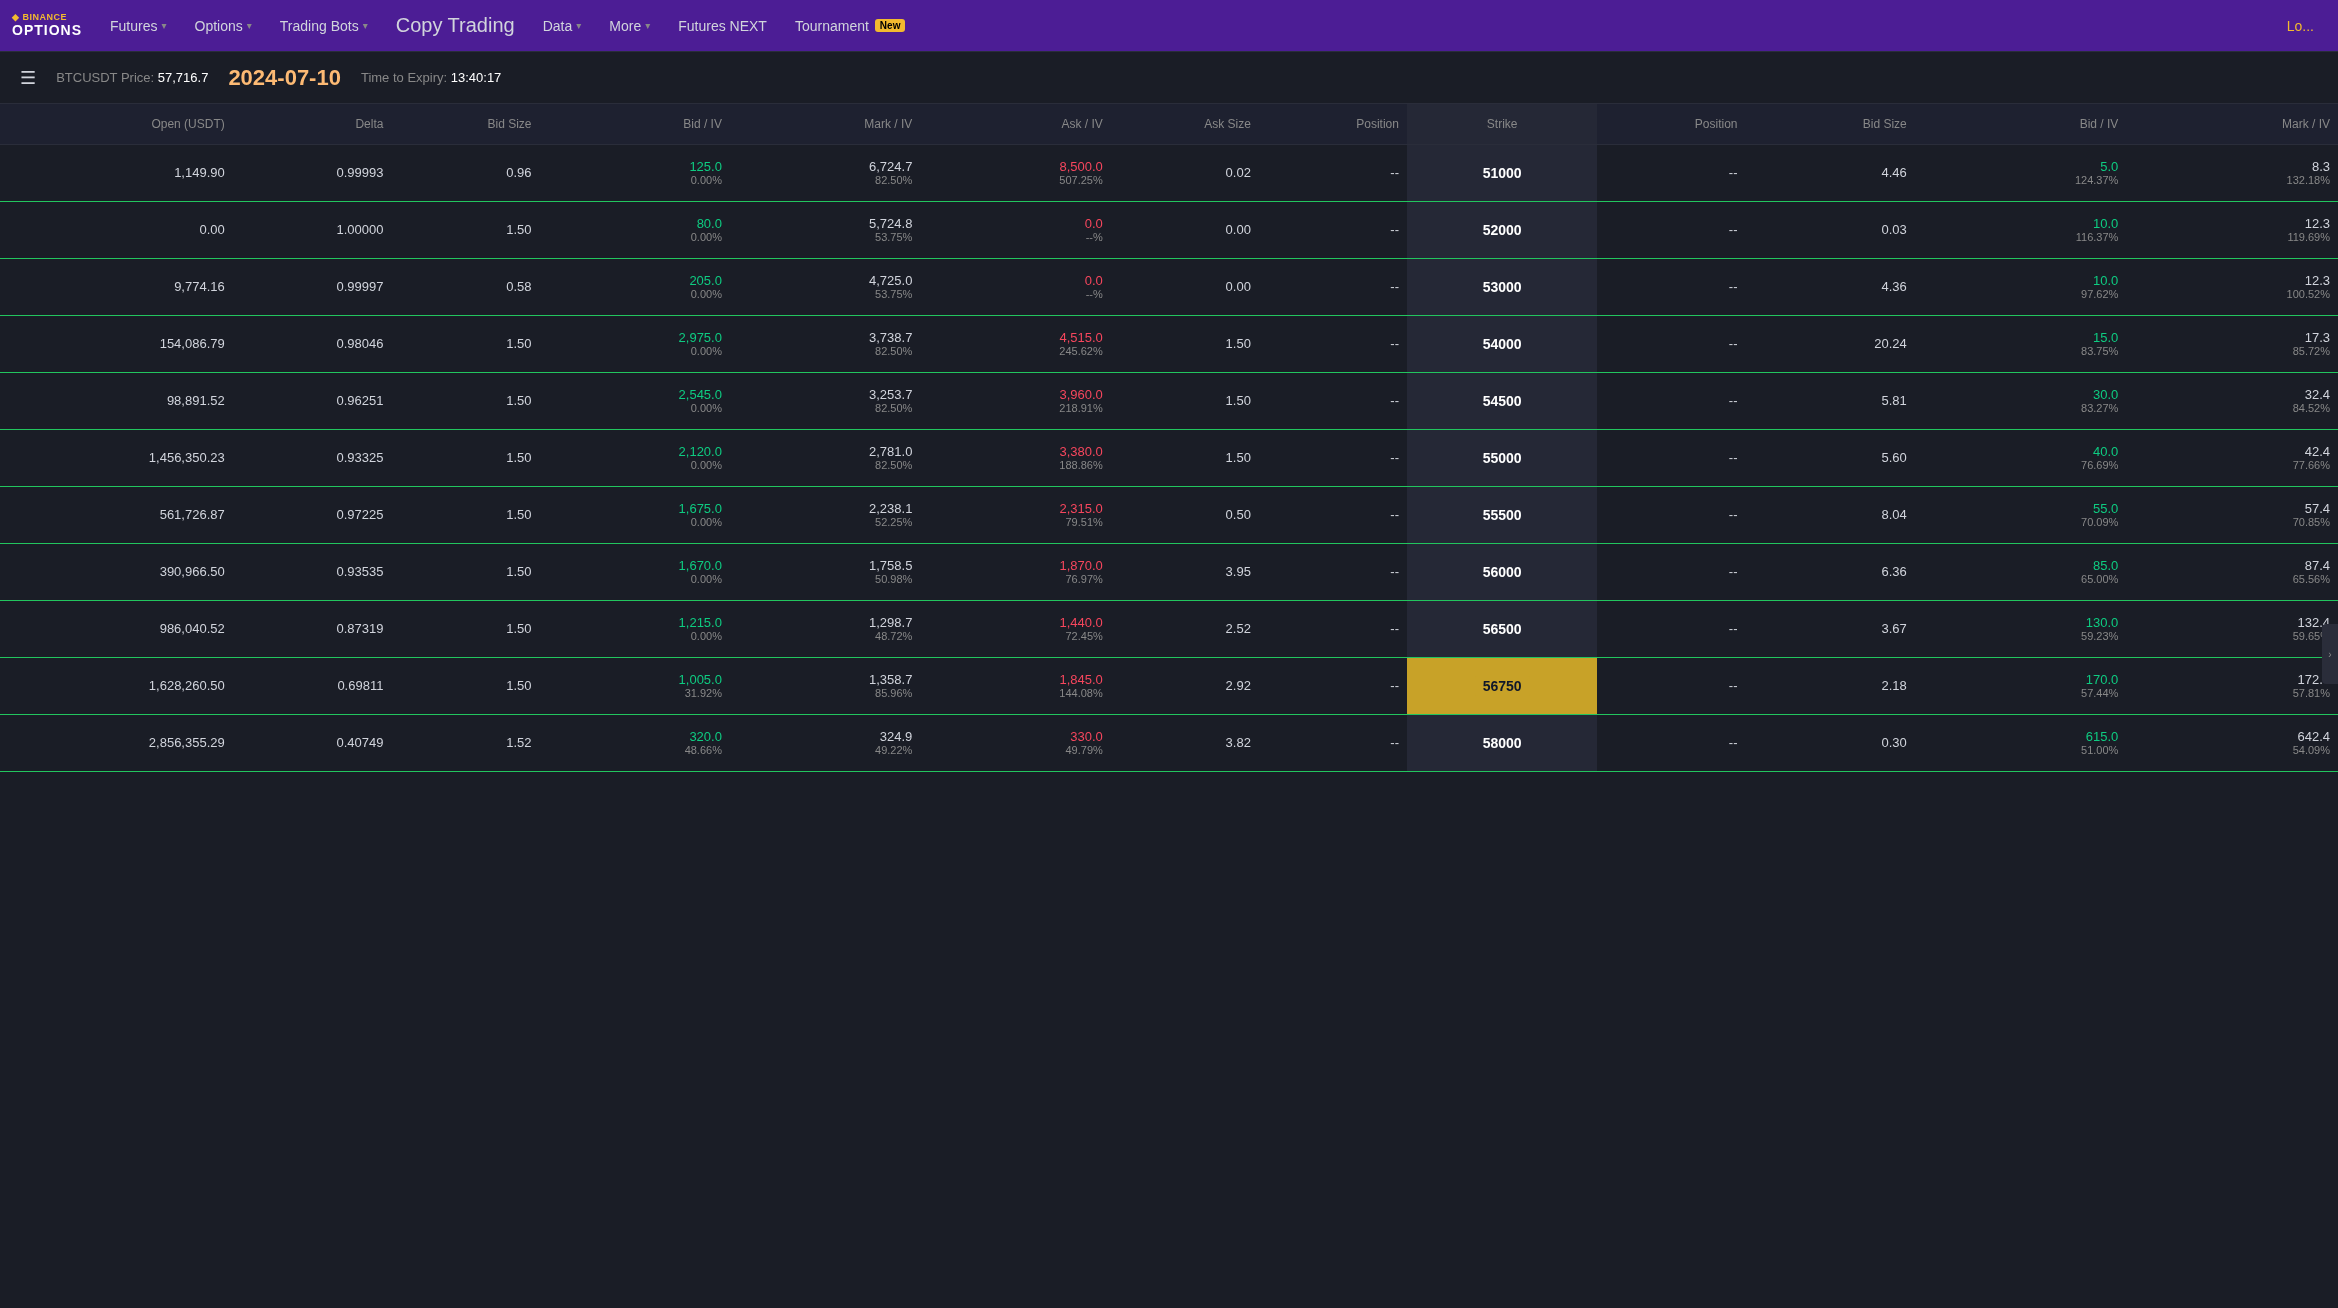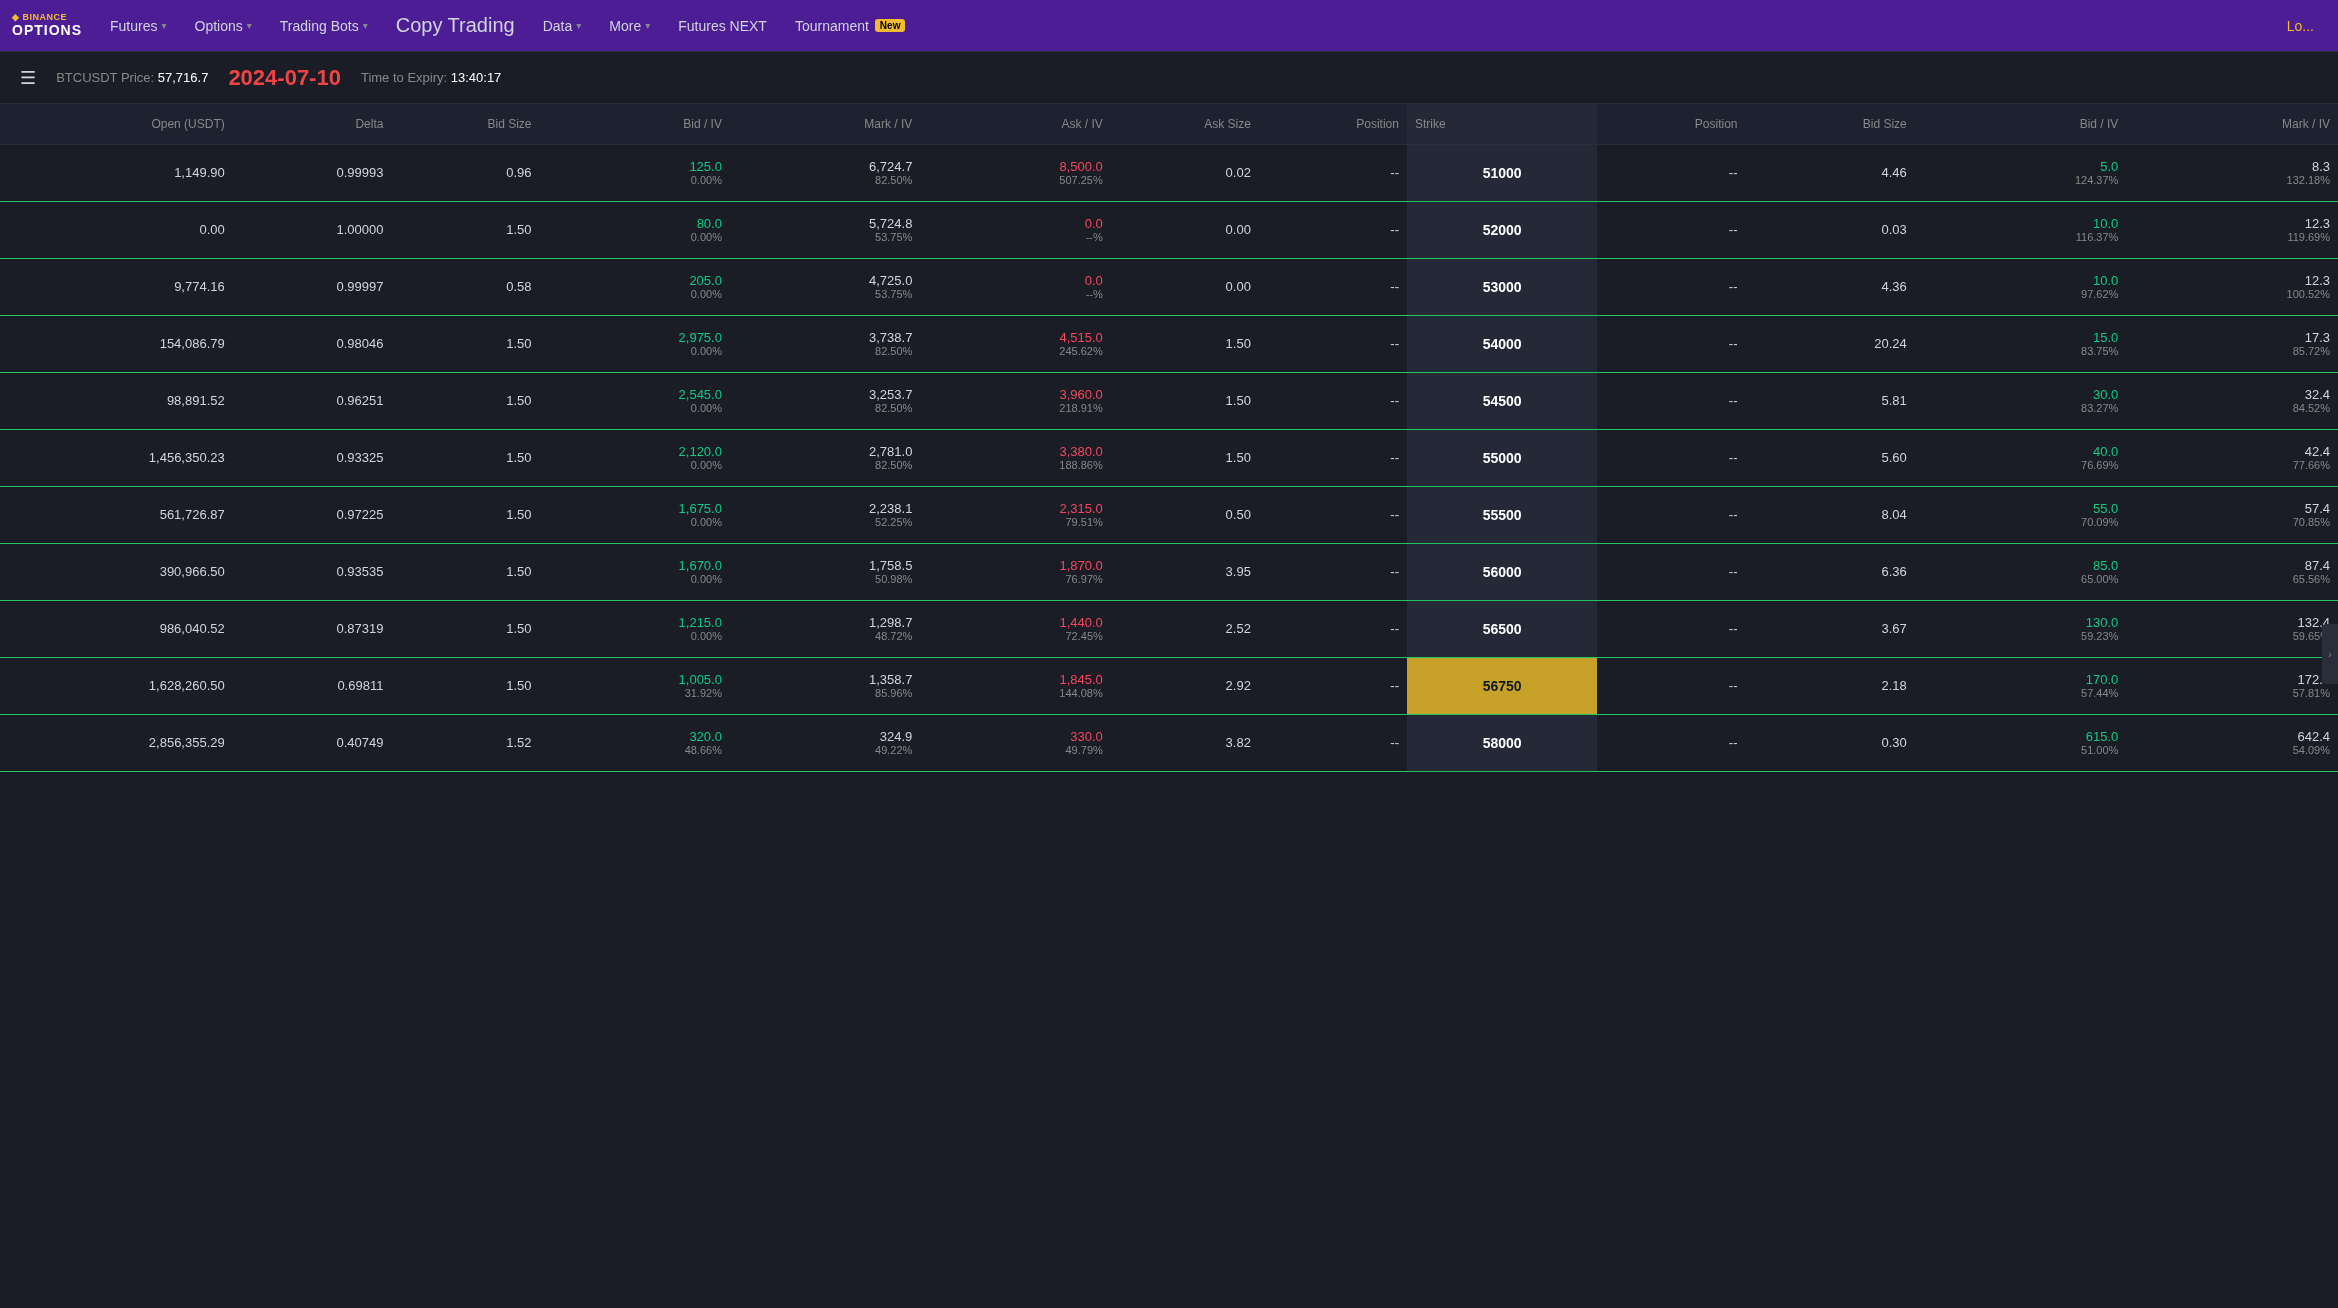--- a/index.html
+++ b/index.html
@@ -125,21 +125,21 @@
       display: flex;
       align-items: center;
       gap: 20px;
       font-size: 13px;
     }
     .price-label { color: #888; }
     .price-value { color: #fff; font-size: 13px; }
     .date-display {
       font-size: 22px;
       font-weight: 700;
-      color: #ef4444;
+      color: #fdba74;
     }
     .expiry-label { color: #888; }
     .expiry-value { color: #fff; }
 
     
     .table-container {
       overflow-x: auto;
     }
     table {
       width: 100%;
@@ -153,21 +153,21 @@
     thead th {
       color: #888;
       font-weight: 400;
       font-size: 12px;
       padding: 0 8px;
       text-align: right;
       white-space: nowrap;
       border-bottom: 1px solid #2a2d3a;
     }
     thead th.strike-col {
-      text-align: left;
+      text-align: center;
       background: #252836;
     }
     tbody tr {
       height: 56px;
       border-bottom: 1px solid #22c55e;
       padding-left: 48px;
     }
     tbody td {
       padding: 0 8px;
       text-align: right;

